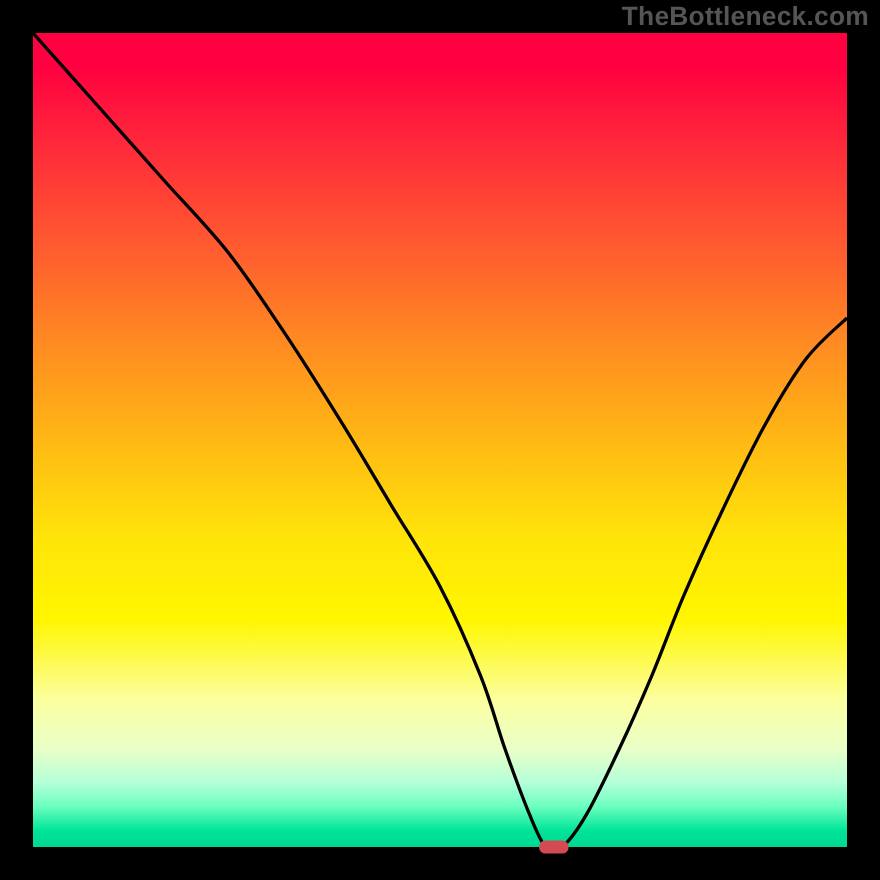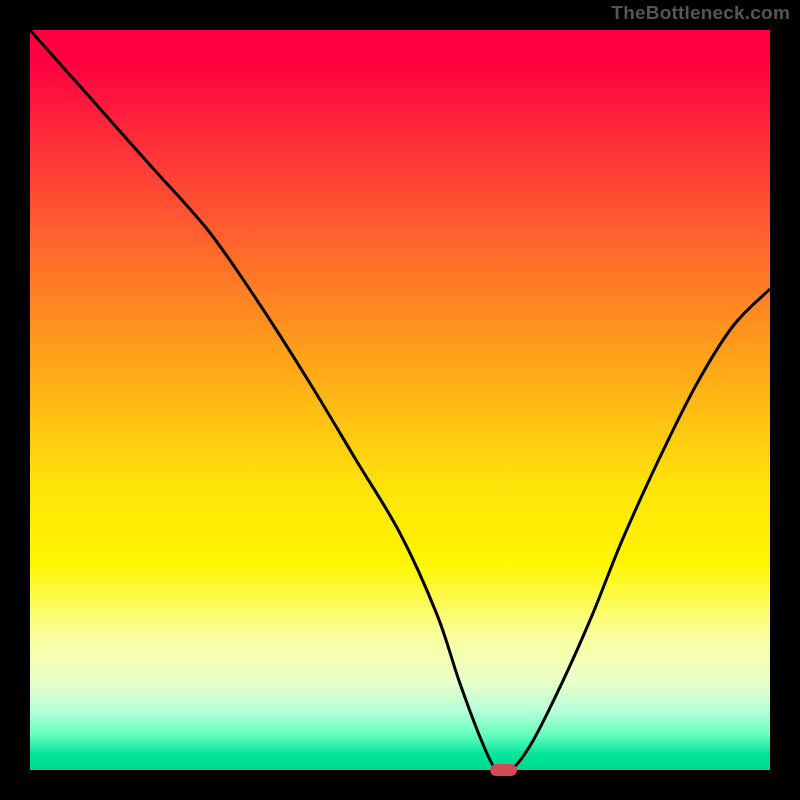--- a/index.html
+++ b/index.html
@@ -15,21 +15,21 @@
     position: relative;
     width: 800px;
     height: 800px;
     background: #000;
   }
   .watermark {
     position: absolute;
     top: 2px;
     right: 10px;
     color: #555;
-    font-size: 19px;
+    font-size: 24px;
     font-weight: 600;
     letter-spacing: 0.2px;
   }
   .plot {
     position: absolute;
     left: 30px;
     top: 30px;
     width: 740px;
     height: 740px;
     background: linear-gradient(

